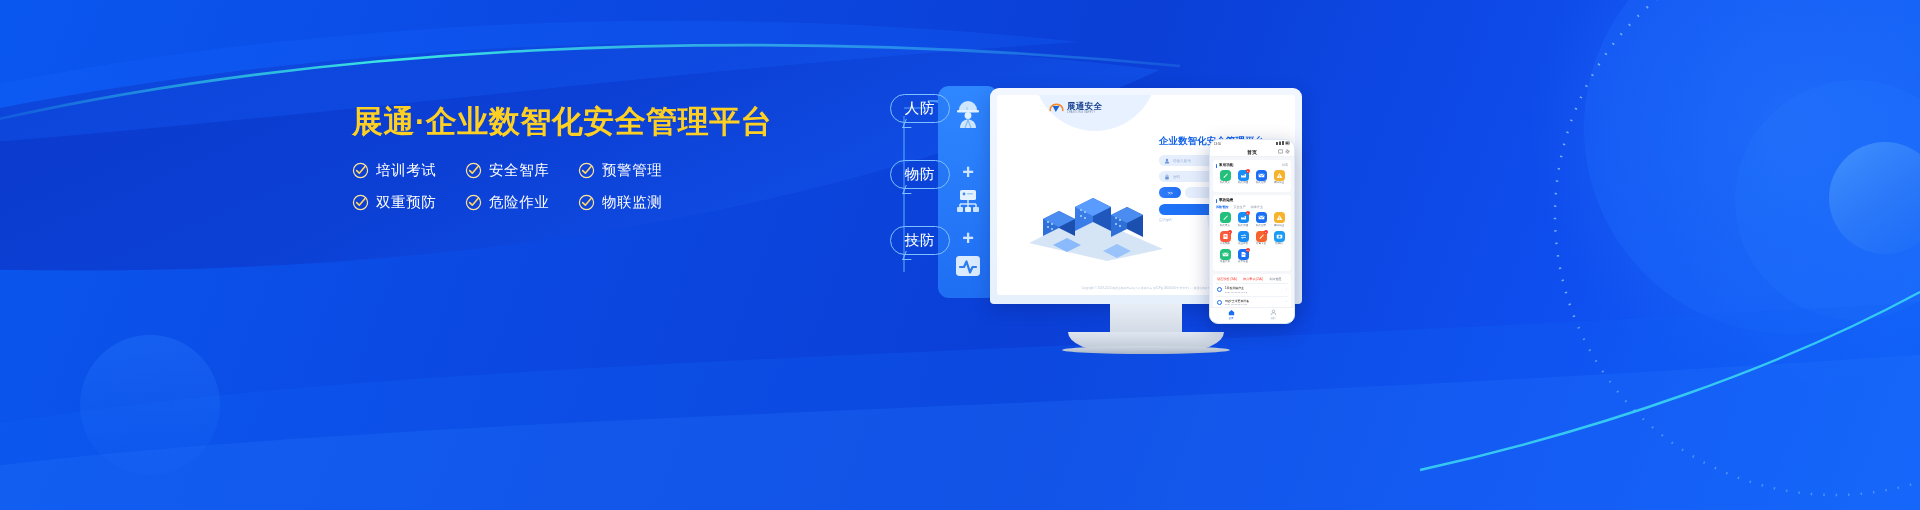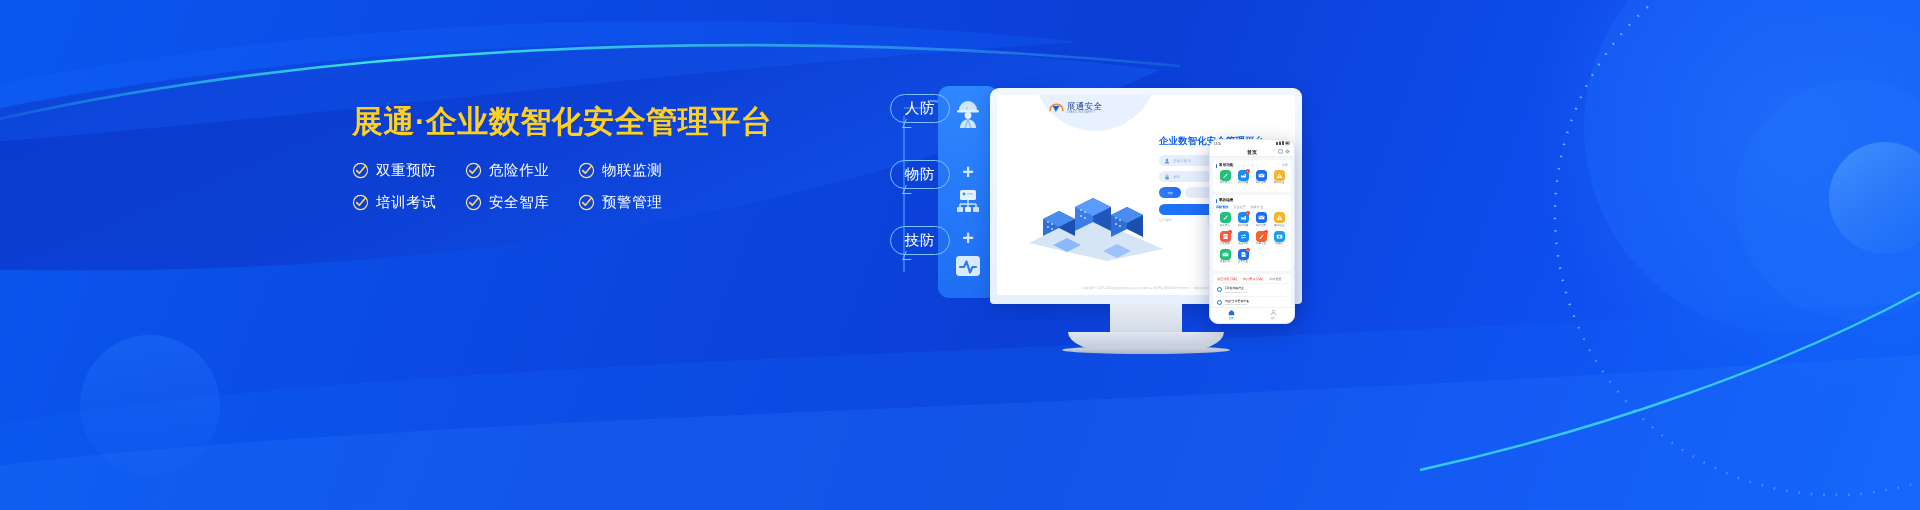--- a/index.html
+++ b/index.html
@@ -99,21 +99,21 @@
   }
   .mon-foot {
     position:absolute; left:72px; top:258px; width:168px; height:8px;
     background:linear-gradient(180deg,#cfd8e4,#aab6c6); border-radius:50%;
   }
   .scr-arc { position:absolute; left:36px; top:-30px; width:124px; height:66px;
              background:#e8f1ff; border-radius:0 0 62px 62px; }
   .brand { position:absolute; left:52px; top:7px; display:flex; align-items:center; gap:3px; }
   .brand-mark { width:15px; height:13px; display:block; }
   .brand-text { display:flex; flex-direction:column; line-height:1; }
-  .brand-cn { font-size:8.5px; font-weight:normal; color:#15408f; letter-spacing:.3px; }
+  .brand-cn { font-size:8.5px; font-weight:bold; color:#15408f; letter-spacing:.3px; }
   .brand-en { font-size:2.6px; color:#7b8cab; letter-spacing:.2px; margin-top:1.5px; }
 
   .scr-city { position:absolute; left:26px; top:86px; width:144px; height:80px; }
   .scr-blob { position:absolute; right:6px; top:80px; width:82px; height:82px;
               background:#eaf2ff; border-radius:50%; }
 
   .login { position:absolute; right:8px; top:40px; width:128px; }
   .login-title { font-size:9.4px; font-weight:bold; color:#1061e8; letter-spacing:.2px;
                  white-space:nowrap; margin-bottom:7px; }
   .lfield { height:11px; border-radius:6px; background:#e5eefc; margin-bottom:5px;
@@ -242,58 +242,58 @@
   <div class="copy">
     <div class="headline">展通·企业数智化安全管理平台</div>
 
     <div class="features">
       <div class="frow">
         <div class="feat">
           <svg class="chk" viewBox="0 0 24 24">
             <circle cx="12" cy="12" r="10" fill="none" stroke="#ffe59a" stroke-width="1.7"></circle>
             <path d="M6.6 12.2 L10.3 15.8 L18.4 6.4" fill="none" stroke="#ffd75e" stroke-width="2.3" stroke-linecap="round" stroke-linejoin="round"></path>
           </svg>
-          <span class="flabel">双重预防</span>
+          <span class="flabel">培训考试</span>
         </div>
         <div class="feat">
           <svg class="chk" viewBox="0 0 24 24">
             <circle cx="12" cy="12" r="10" fill="none" stroke="#ffe59a" stroke-width="1.7"></circle>
             <path d="M6.6 12.2 L10.3 15.8 L18.4 6.4" fill="none" stroke="#ffd75e" stroke-width="2.3" stroke-linecap="round" stroke-linejoin="round"></path>
           </svg>
-          <span class="flabel">危险作业</span>
+          <span class="flabel">安全智库</span>
         </div>
         <div class="feat">
           <svg class="chk" viewBox="0 0 24 24">
             <circle cx="12" cy="12" r="10" fill="none" stroke="#ffe59a" stroke-width="1.7"></circle>
             <path d="M6.6 12.2 L10.3 15.8 L18.4 6.4" fill="none" stroke="#ffd75e" stroke-width="2.3" stroke-linecap="round" stroke-linejoin="round"></path>
           </svg>
-          <span class="flabel">物联监测</span>
+          <span class="flabel">预警管理</span>
         </div>
       </div>
       <div class="frow">
         <div class="feat">
           <svg class="chk" viewBox="0 0 24 24">
             <circle cx="12" cy="12" r="10" fill="none" stroke="#ffe59a" stroke-width="1.7"></circle>
             <path d="M6.6 12.2 L10.3 15.8 L18.4 6.4" fill="none" stroke="#ffd75e" stroke-width="2.3" stroke-linecap="round" stroke-linejoin="round"></path>
           </svg>
-          <span class="flabel">培训考试</span>
+          <span class="flabel">双重预防</span>
         </div>
         <div class="feat">
           <svg class="chk" viewBox="0 0 24 24">
             <circle cx="12" cy="12" r="10" fill="none" stroke="#ffe59a" stroke-width="1.7"></circle>
             <path d="M6.6 12.2 L10.3 15.8 L18.4 6.4" fill="none" stroke="#ffd75e" stroke-width="2.3" stroke-linecap="round" stroke-linejoin="round"></path>
           </svg>
-          <span class="flabel">安全智库</span>
+          <span class="flabel">危险作业</span>
         </div>
         <div class="feat">
           <svg class="chk" viewBox="0 0 24 24">
             <circle cx="12" cy="12" r="10" fill="none" stroke="#ffe59a" stroke-width="1.7"></circle>
             <path d="M6.6 12.2 L10.3 15.8 L18.4 6.4" fill="none" stroke="#ffd75e" stroke-width="2.3" stroke-linecap="round" stroke-linejoin="round"></path>
           </svg>
-          <span class="flabel">预警管理</span>
+          <span class="flabel">物联监测</span>
         </div>
       </div>
     </div>
 
   </div>
 
   <div class="visual">
 
     <div class="pillars">
       <svg style="position:absolute;left:0;top:0;width:122px;height:212px;">

